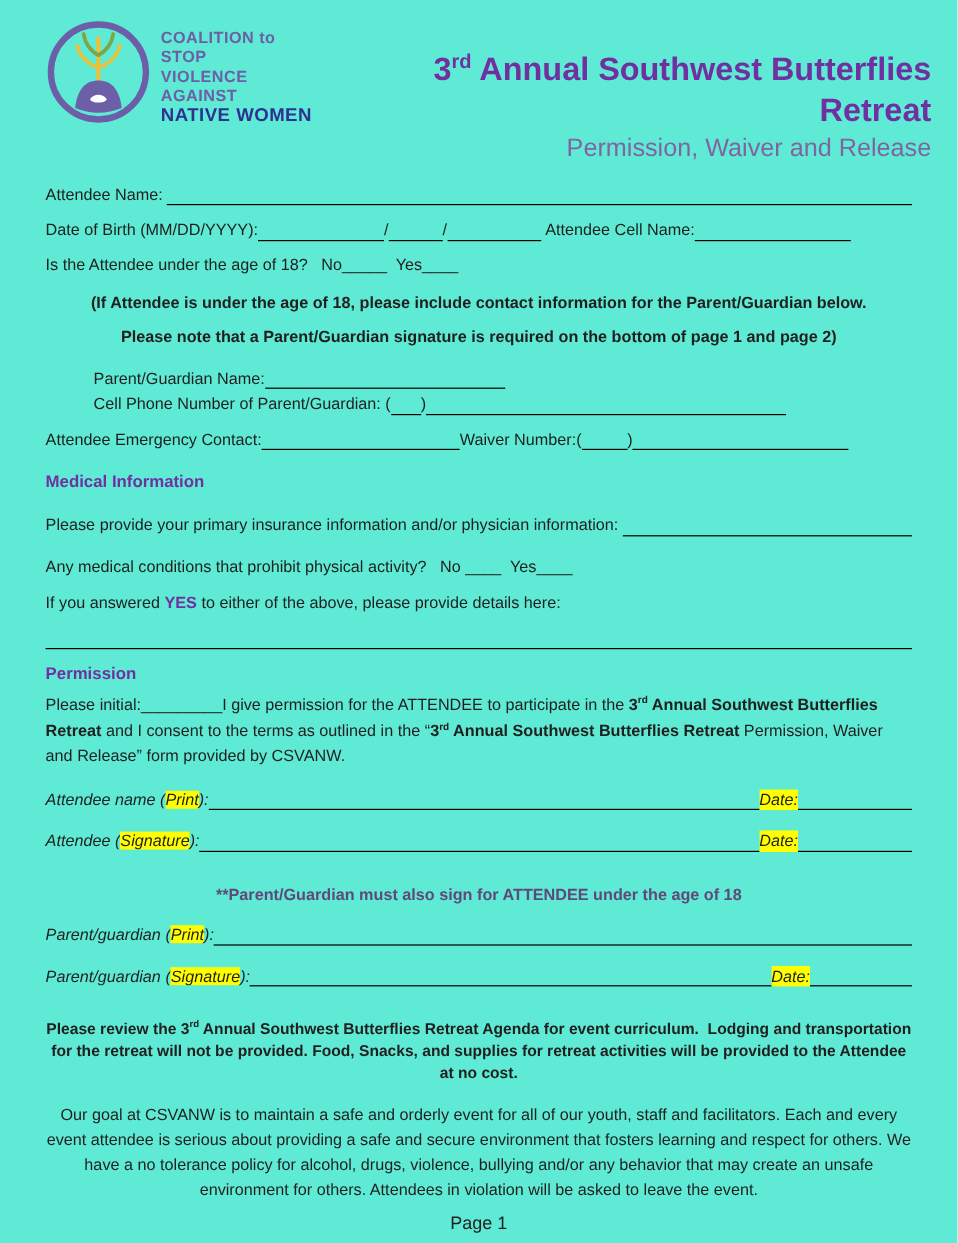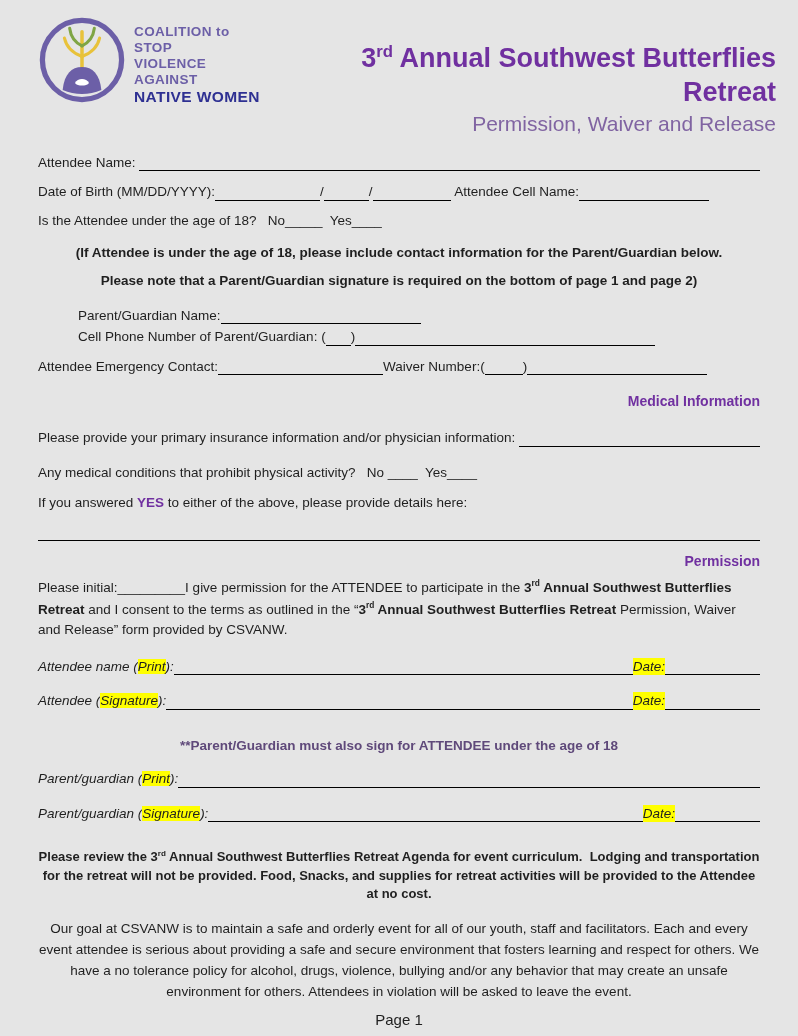--- a/index.html
+++ b/index.html
@@ -1,18 +1,18 @@
 <!DOCTYPE html>
 <html><head>
 <meta charset="utf-8">
 <style>
   * { margin:0; padding:0; box-sizing:border-box; }
   html,body { background:#ffffff; }
   body { width:798px; font-family:"Liberation Sans", sans-serif; color:#1f1f1f; }
-  .page { width:798px; height:1036px; padding:14px 38px 0 38px; position:relative; overflow:hidden; background:#e5e5e5; }
+  .page { width:798px; height:1036px; padding:14px 38px 0 38px; position:relative; overflow:hidden; background:#5eead4; }
 
   
   .hdr { display:flex; justify-content:space-between; align-items:flex-start; }
   .brand { display:flex; align-items:center; gap:8px; }
   .logo-mark { width:88px; height:88px; flex:0 0 auto; }
   .brand-text { line-height:1.18; margin-top:10px; }
   .bl1 { color:#6C5FA7; font-weight:bold; font-size:13.5px; letter-spacing:0.4px; }
   .bl2 { color:#2E3092; font-weight:bold; font-size:15.5px; letter-spacing:0.4px; }
   .titles { text-align:right; padding-top:28px; margin-right:-16px; }
   .title { color:#7030A0; font-size:27px; font-weight:bold; line-height:1.25; white-space:pre-wrap; }
@@ -27,21 +27,21 @@
   .w25{width:25px}.w300{width:300px}.w165{width:165px}.w38{width:38px}.w180{width:180px}
   .w95{width:95px}.w85{width:85px}
   .ind { margin-left:40px; }
   .hl { background:#FFFF00; }
   .b { font-weight:bold; }
   .pu { color:#7030A0; }
   sup { font-size:0.62em; }
 
   .center-bold { font-weight:bold; text-align:center; max-width:672px; margin:10px auto 0;
                  font-size:13.5px; line-height:2.05; white-space:pre-wrap; }
-  .sec-heading { color:#7030A0; font-weight:bold; text-align:right; font-size:14px; margin-top:18px; white-space:pre-wrap; }
+  .sec-heading { color:#7030A0; font-weight:bold; text-align:left; font-size:14px; margin-top:18px; white-space:pre-wrap; }
   .para { font-size:13.5px; line-height:1.55; margin-top:8px; white-space:pre-wrap; }
   .fullline { border-bottom:1.8px solid #000; margin-top:28px; height:2px; }
   .guardian-note { color:#5F497A; font-weight:bold; text-align:center; font-size:13.5px; margin-top:28px; white-space:pre-wrap; }
   .row-sig { margin-top:17px;font-style:italic; }
   .review { font-weight:bold; text-align:center; font-size:13px; line-height:1.4; margin-top:26px; white-space:pre-wrap; }
   .goal { text-align:center; font-size:13.5px; line-height:1.55; margin-top:16px; white-space:pre-wrap; }
   .footer { position:absolute; bottom:8px; left:0; right:0; text-align:center; font-size:15px; }
 </style>
 </head>
 <body>

